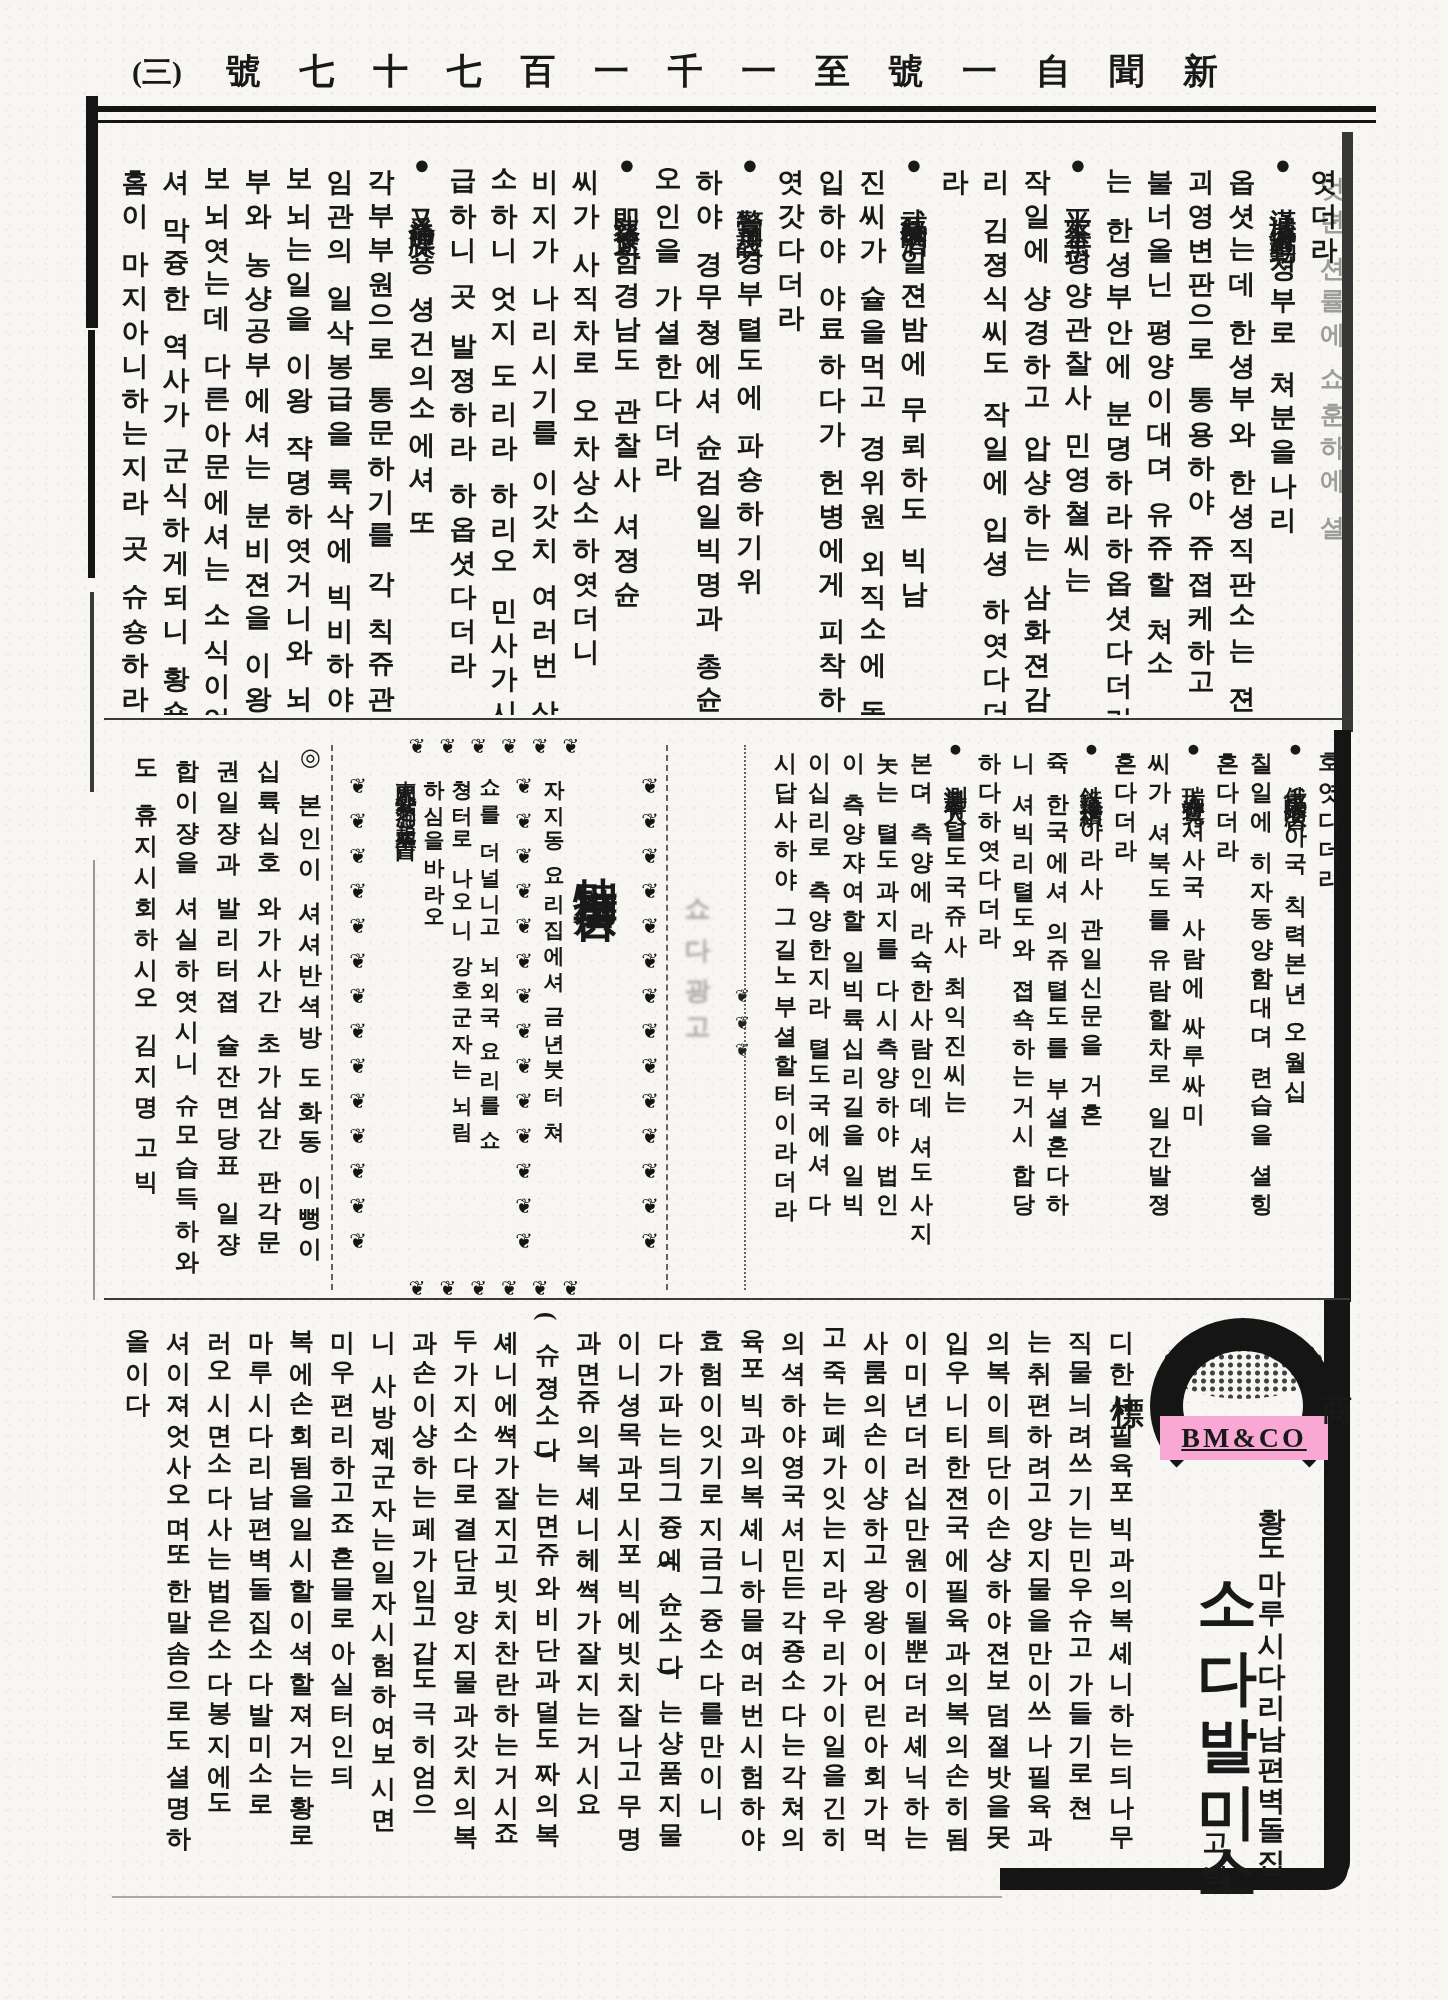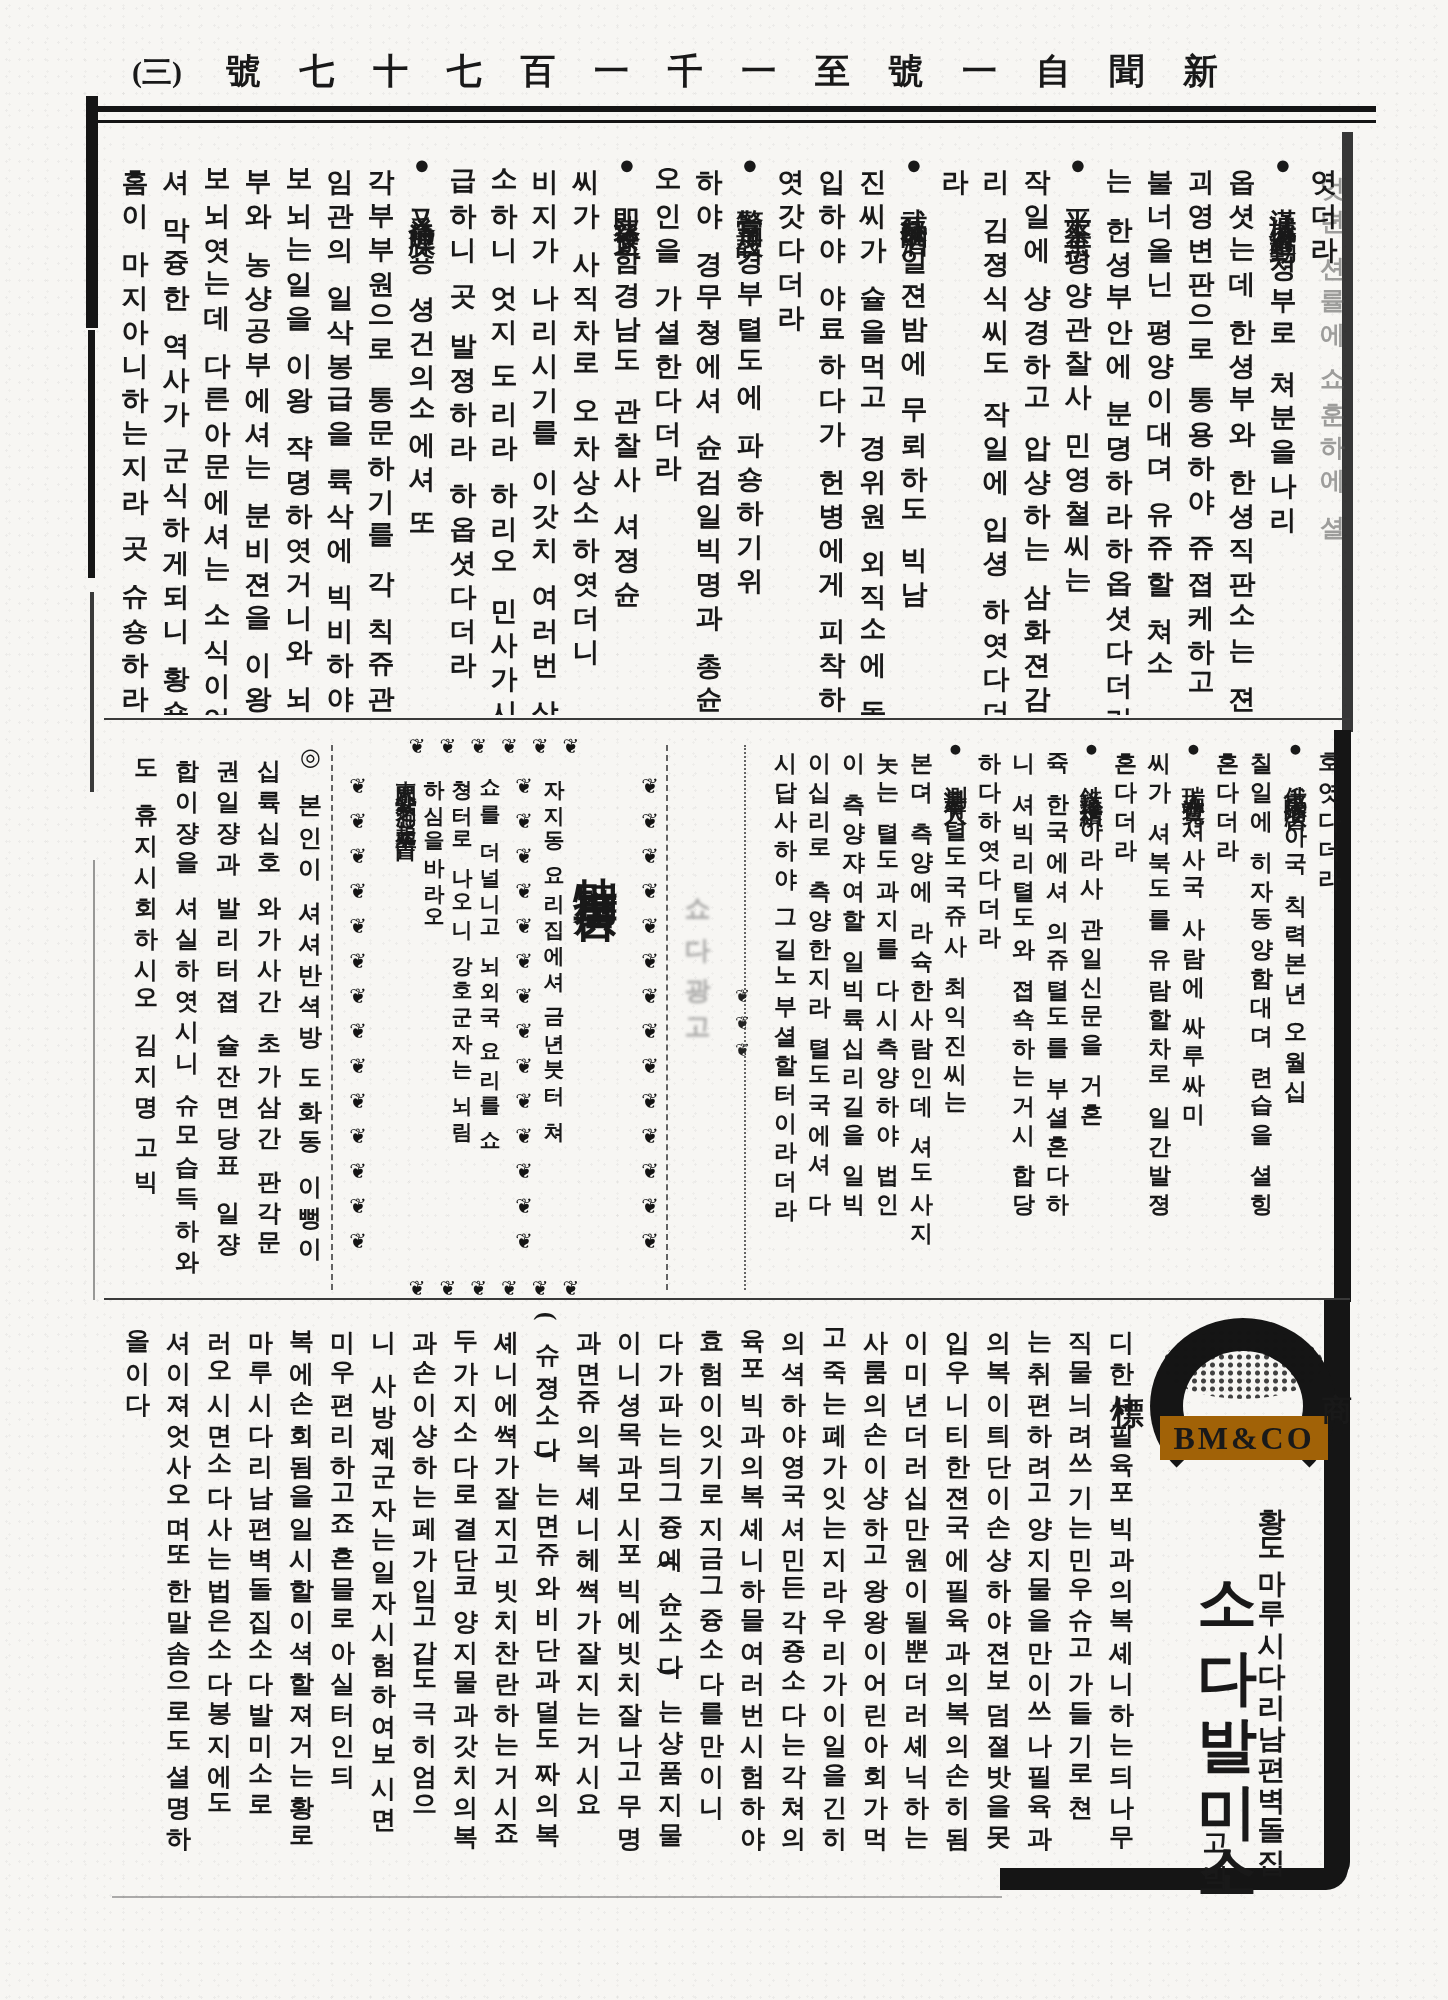--- a/index.html
+++ b/index.html
@@ -53,22 +53,22 @@
 
   .smudge{position:absolute;writing-mode:vertical-rl;color:#6b6b6b;opacity:.55;filter:blur(1.5px);font-size:26px;letter-spacing:14px;font-weight:700;}
   .emblem{position:absolute;writing-mode:vertical-rl;font-size:18px;letter-spacing:6px;color:#222;font-family:"DejaVu Sans",sans-serif;}
 
   
   .crescent{position:absolute;left:1150px;top:1318px;width:186px;height:176px;
     border:33px solid #151515;border-radius:50%;border-bottom-color:transparent;box-sizing:border-box;
     filter:contrast(1);}
   .crescent:before{content:"";position:absolute;left:-20px;top:-22px;right:-20px;height:70px;
     background:radial-gradient(circle, rgba(20,20,20,.8) 2px, transparent 3px);background-size:9px 8px;border-radius:50%;}
-  .tm-band{position:absolute;left:1160px;top:1416px;width:168px;height:44px;background:#a16207;
-    display:flex;align-items:center;justify-content:center;font-size:32px;font-weight:700;letter-spacing:3px;}
+  .tm-band{position:absolute;left:1160px;top:1416px;width:168px;height:44px;background:#f9a8d4;
+    display:flex;align-items:center;justify-content:center;font-size:28px;font-weight:700;letter-spacing:3px;text-decoration:underline;}
   .tm-left{position:absolute;left:1112px;top:1392px;font-size:32px;font-weight:700;}
   .tm-right{position:absolute;left:1322px;top:1390px;font-size:30px;font-weight:700;}
   .soda-addr{position:absolute;left:1252px;top:1488px;writing-mode:vertical-rl;font-size:28px;letter-spacing:3px;font-weight:700;height:380px;}
   .soda-big{position:absolute;left:1186px;top:1540px;writing-mode:vertical-rl;font-size:60px;letter-spacing:7px;font-weight:700;height:340px;}
   .soda-sign{position:absolute;left:1198px;top:1816px;writing-mode:vertical-rl;font-size:26px;letter-spacing:5px;font-weight:700;height:80px;}
 </style>
 </head>
 <body>
 
 <div class="page">

